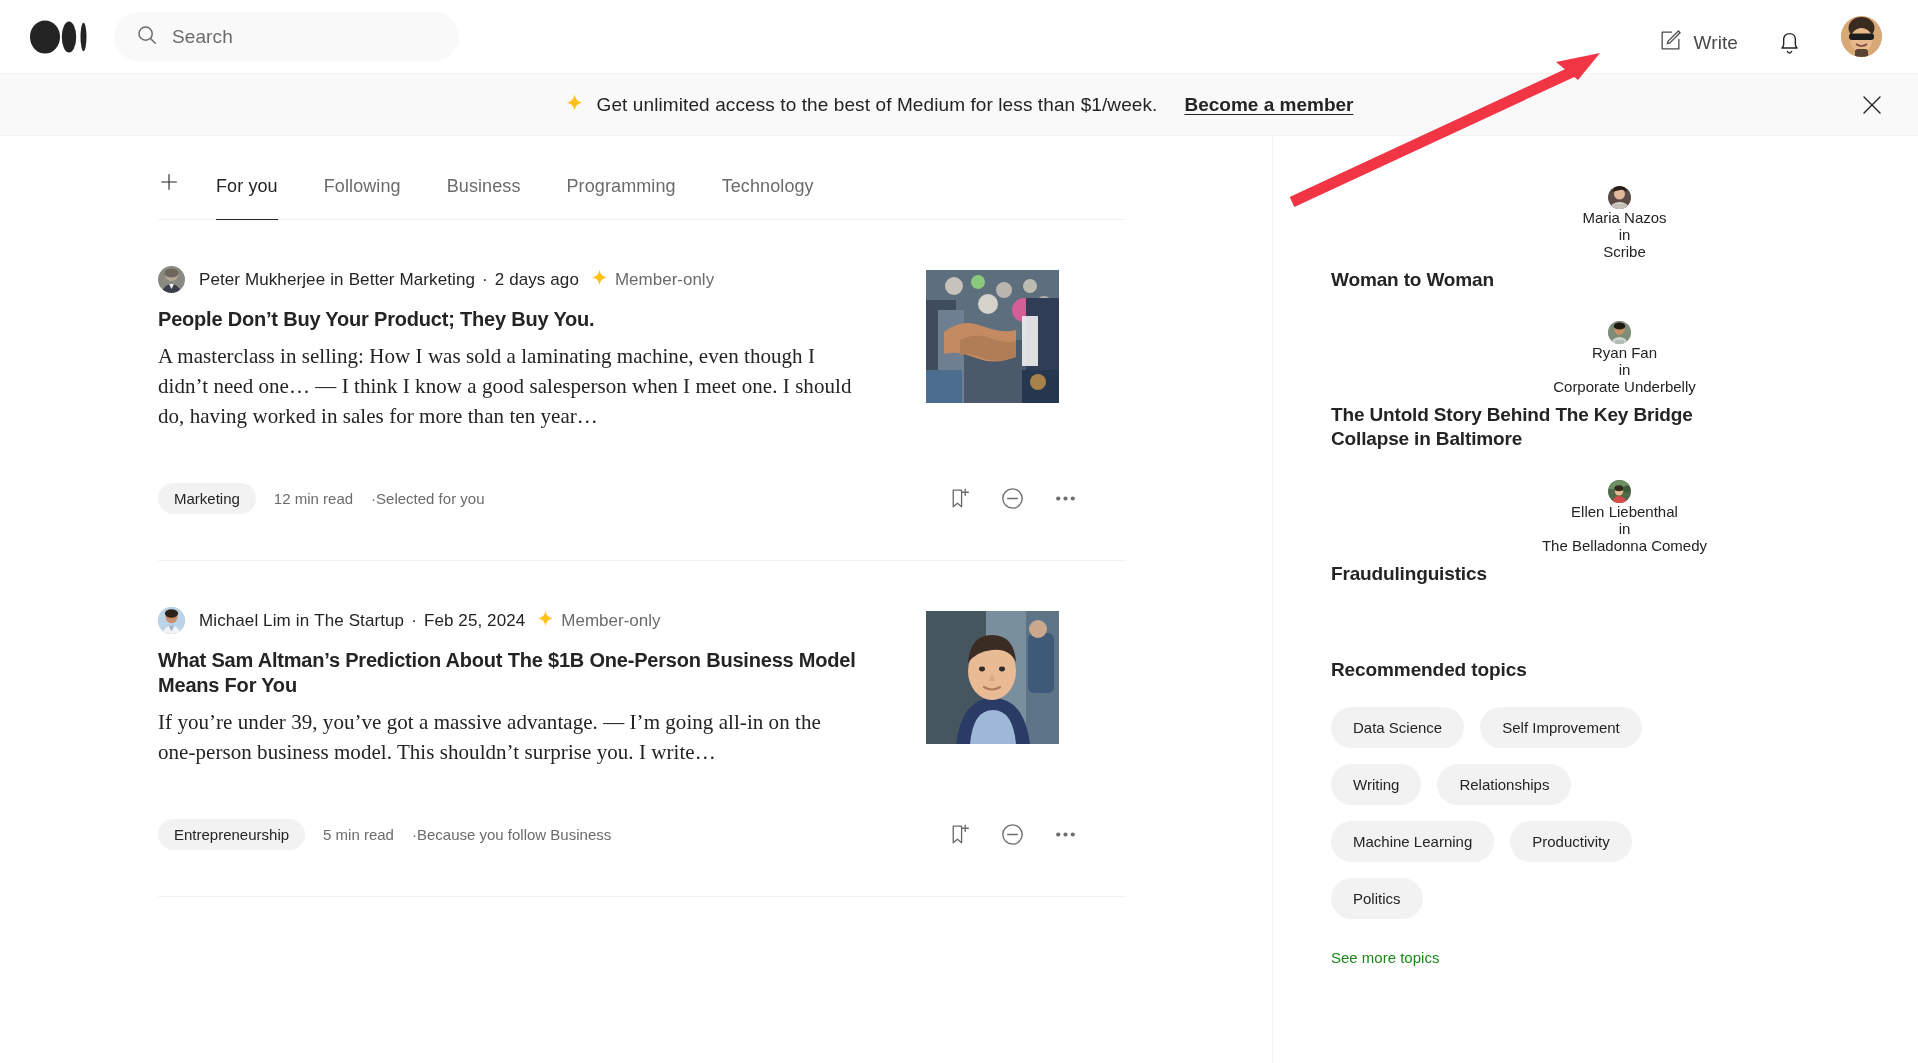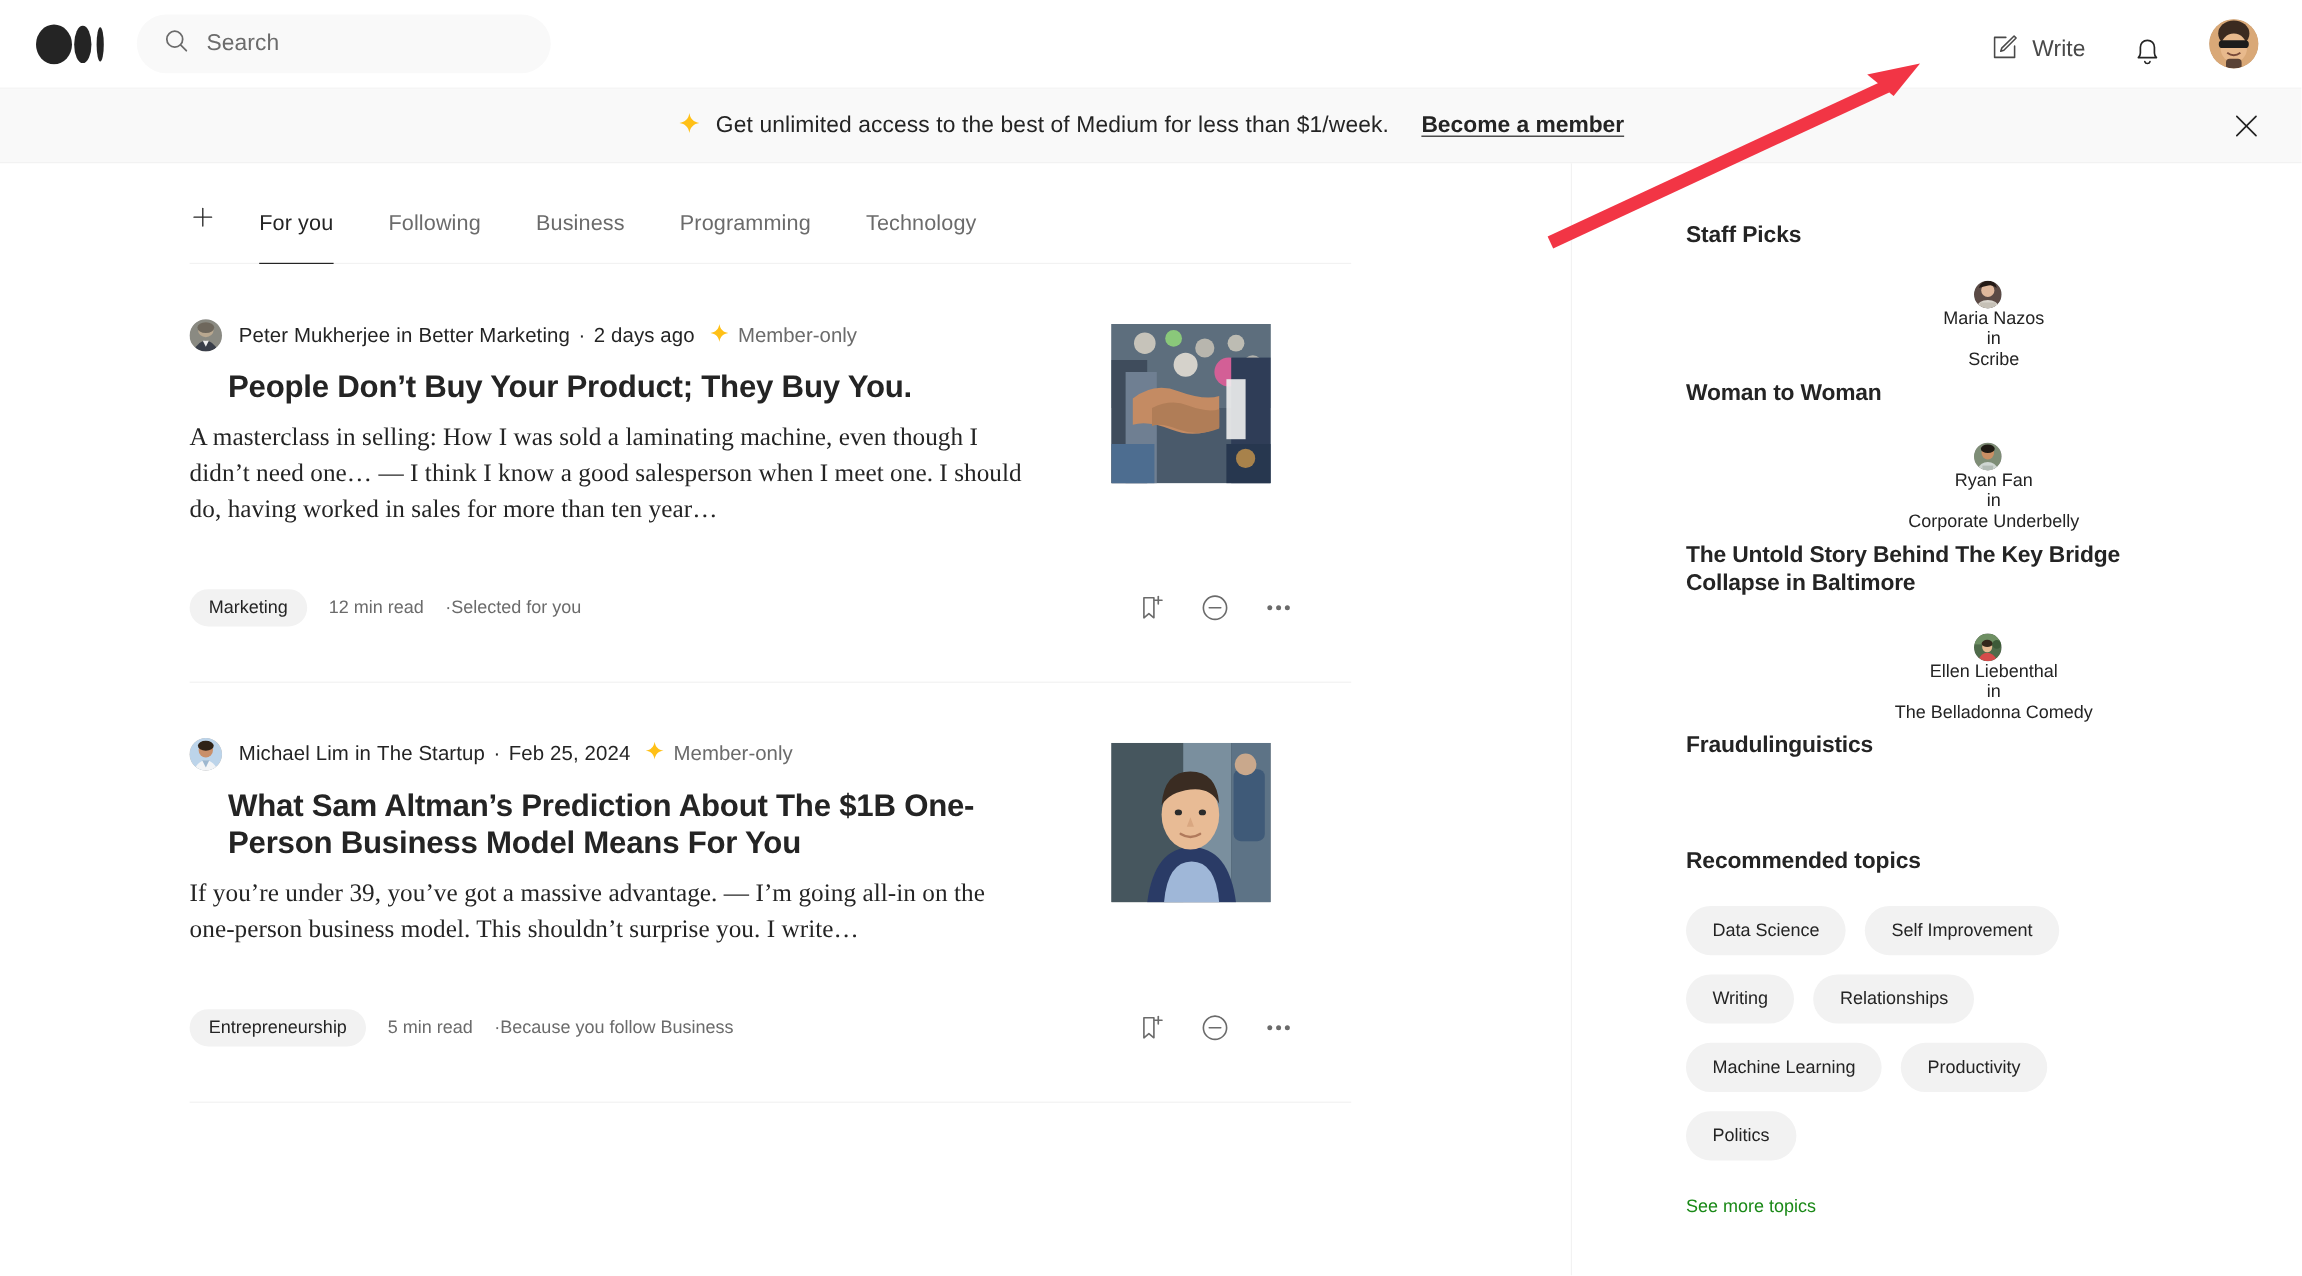--- a/index.html
+++ b/index.html
@@ -54,21 +54,21 @@
     font-size: 19px; color: #242424; font-weight: 700;
     text-decoration: underline; text-underline-offset: 3px; cursor:pointer;
     margin-left: 14px;
   }
   .promo-close {
     position:absolute; right: 34px; top: 50%; transform: translateY(-50%);
     cursor: pointer; line-height: 0;
   }
 
   
-  .body-wrap { display:flex; height: calc(1063px - 74px - 62px); gap: 37px; }
+  .body-wrap { display:flex; height: calc(1063px - 74px - 62px); }
   .main-col { width: 1272px; position: relative; padding-left: 158px; padding-right: 0; }
   .divider-v { width: 1px; background: #f2f2f2; height: 100%; }
   .side-col { flex: 1; padding-left: 58px; padding-top: 50px; }
 
   
   .tabs {
     display:flex; align-items:flex-end; gap: 0;
     border-bottom: 1px solid #f2f2f2;
     height: 84px; width: 968px; padding-left: 0;
   }
@@ -93,22 +93,22 @@
   .byline { display:flex; align-items:center; gap: 0; margin-bottom: 14px; }
   .byline .av {
     width: 27px; height: 27px; border-radius: 50%; overflow:hidden;
     margin-right: 14px; flex: 0 0 auto; background:#bbb;
   }
   .byline-text { font-size: 17px; color: #242424; letter-spacing:.1px; white-space: nowrap; }
   .member-badge { display:inline-flex; align-items:center; gap:7px; margin-left: 12px; }
   .member-badge .lbl { font-size: 17px; color: #6b6b6b; }
 
   .art-title {
-    font-size: 26px; line-height: 1.22; font-weight: 700; color: #242424;
-    letter-spacing: -.2px; margin-bottom: 10px; margin-left: 32px;
+    font-size: 20px; line-height: 1.22; font-weight: 700; color: #242424;
+    letter-spacing: -.2px; margin-bottom: 10px;
   }
   .art-excerpt {
     font-family: "Liberation Serif", serif;
     font-size: 21px; line-height: 1.43; color: #242424; letter-spacing: .05px;
   }
   .thumb {
     width: 133px; height: 133px; margin-left: 68px; margin-top: 4px;
     overflow: hidden; flex: 0 0 auto; position: relative;
   }
 
@@ -445,21 +445,20 @@
         </div>
         <div class="art-sep"></div>
       </div>
 
     </div>
 
     <div class="divider-v"></div>
 
     <div class="side-col">
 
-      <div class="side-h">Staff Picks</div>
 
       <div class="pick">
         <div class="pick-by">
           <span class="av">
             <svg width="23" height="23" viewBox="0 0 23 23">
               <defs>
                   <clipPath id="s1c">
                     <circle cx="11.5" cy="11.5" r="11.5"></circle>
                   </clipPath>
                 </defs>

